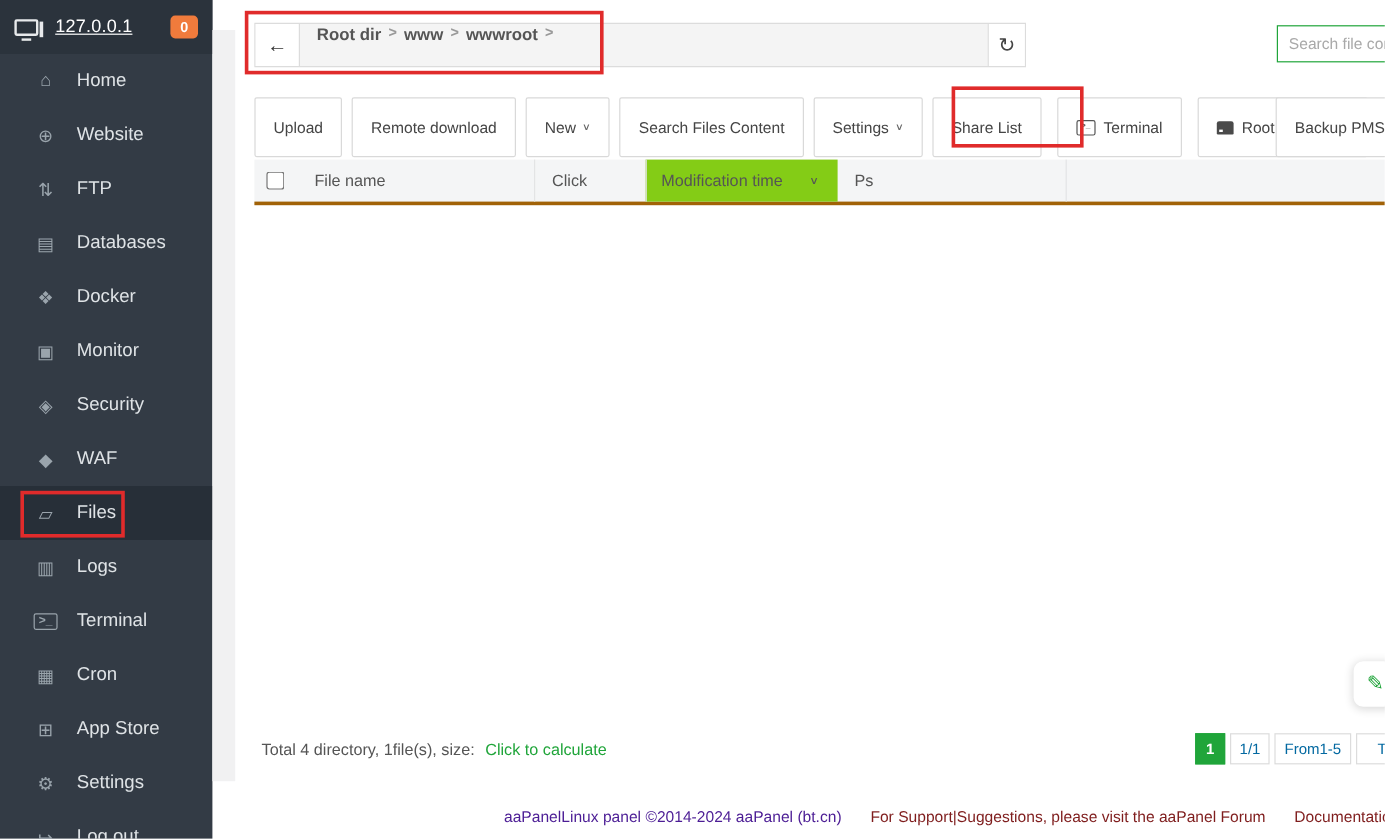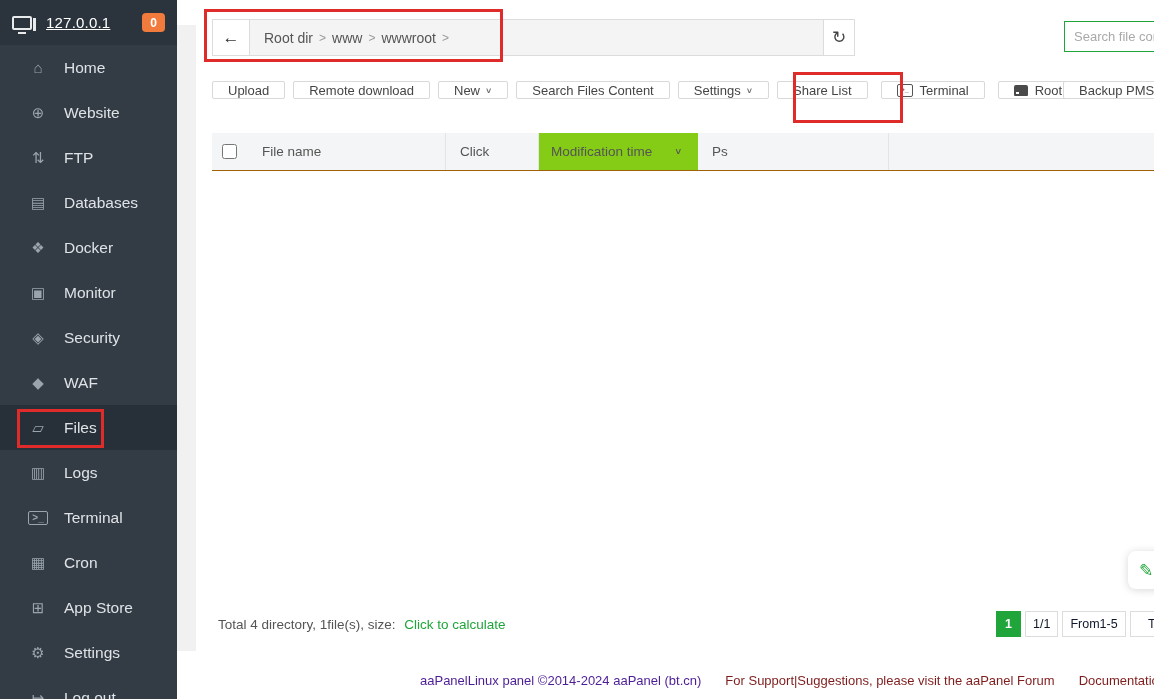--- a/index.html
+++ b/index.html
@@ -57,59 +57,59 @@
   
   .crumb-group {
     position: absolute; left: 212px; top: 19px; height: 37px; display: flex;
     border: 1px solid #dcdcdc; background: #f4f4f4;
   }
   .back-btn {
     width: 37px; height: 35px; background: #fff; border-right: 1px solid #dcdcdc;
     display: flex; align-items: center; justify-content: center; font-size: 17px; color: #333;
     cursor: pointer;
   }
-  .crumb-bar { width: 573px; display: flex; align-items: center; padding-left: 10px; font-size: 14px; color: #555; }
+  .crumb-bar { width: 573px; display: flex; padding-left: 10px; font-size: 14px; color: #555; font-weight: bold; }
   .crumb-item { margin: 0 4px; cursor: pointer; }
   .crumb-sep { color: #999; font-size: 12px; margin: 0 2px; }
   .refresh-btn {
     width: 31px; height: 35px; background: #fff; border-left: 1px solid #dcdcdc;
     display: flex; align-items: center; justify-content: center; font-size: 17px; color: #444;
     cursor: pointer;
   }
   .search-input {
     position: absolute; left: 1064px; top: 21px; width: 130px; height: 31px;
     border: 1px solid #20a53a; padding: 0 9px; font-size: 13px; color: #444; outline: none;
     font-family: "Liberation Sans", sans-serif;
   }
   .search-input::placeholder { color: #a9a9a9; }
 
   
   .toolbar { position: absolute; left: 212px; top: 81px; display: flex; }
   .tbtn {
-    height: 18px; background: #fff; border: 1px solid #d9d9d9; border-radius: 2px;
+    height: 50px; background: #fff; border: 1px solid #d9d9d9; border-radius: 2px;
     font-size: 13px; color: #454545; display: flex; align-items: center; padding: 0 15px;
     margin-right: 8px; cursor: pointer; white-space: nowrap;
     font-family: "Liberation Sans", sans-serif;
   }
   .tbtn .chev { font-size: 10px; margin-left: 5px; color: #666; transform: scaleY(.8); }
   .tbtn-terminal { margin-left: 5px; margin-right: 13px; }
   .term-icon {
     width: 16px; height: 13px; border: 1.5px solid #555; border-radius: 2px; margin-right: 7px;
     font-size: 7px; font-weight: bold; color: #555; line-height: 10px; text-align: center;
     letter-spacing: 0;
   }
   .disk-icon { width: 14px; height: 11px; background: #4a4a4a; border-radius: 2px 2px 1px 1px; margin-right: 7px; position: relative; }
   .disk-icon::after { content: ""; position: absolute; left: 2px; bottom: 2px; width: 3px; height: 2px; background: #fff; }
   .tbtn-backup { position: absolute; left: 851px; top: 0; width: 120px; }
 
   
   .table-head {
     position: absolute; left: 212px; top: 133px; width: 942px; height: 38px;
     background: #f4f5f6; display: flex; align-items: stretch; font-size: 13.5px; color: #555;
-    border-bottom: 1px solid #a16207;
+    border-bottom: 3px solid #a16207;
   }
   .th { display: flex; align-items: center; }
   .th-check { width: 233px; padding-left: 10px; }
   .th-check input { width: 15px; height: 15px; margin-right: 25px; cursor: pointer; }
   .th-owner { width: 125px; border-left: 1px solid #e3e4e5; padding-left: 10px; }
   .th-size  { width: 93px;  border-left: 1px solid #e3e4e5; padding-left: 14px; }
   .th-mtime { width: 160px; border-left: 1px solid #e3e4e5; background: #84cc16; padding-left: 12px; cursor: pointer; }
   .th-mtime .chev { margin-left: 22px; font-size: 11px; color: #555; transform: scaleY(.8); }
   .th-ps    { width: 190px; padding-left: 14px; }
   .th-extra { width: 141px; border-left: 1px solid #e3e4e5; }
@@ -121,21 +121,21 @@
     display: flex; align-items: center; padding-left: 11px; cursor: pointer;
   }
   .pencil { color: #20a53a; font-size: 17px; }
 
   
   .status-row { position: absolute; left: 218px; top: 612px; font-size: 13.5px; color: #555; line-height: 26px; white-space: nowrap; }
   .calc-link { color: #20a53a; cursor: pointer; margin-left: 5px; }
   .pager { position: absolute; left: 996px; top: 611px; display: flex; height: 26px; }
   .page-btn {
     min-width: 25px; height: 26px; display: flex; align-items: center; justify-content: center;
-    border: 1px solid #dcdcdc; background: #fff; color: #0f172a; font-size: 12.5px; padding: 0 7px;
+    border: 1px solid #dcdcdc; background: #fff; color: #0369a1; font-size: 12.5px; padding: 0 7px;
     margin-right: 4px; cursor: pointer; white-space: nowrap;
   }
   .page-btn.current { background: #20a53a; border-color: #20a53a; color: #fff; font-weight: bold; }
   .page-btn.cut { width: 50px; }
 
   
   .footer { position: absolute; left: 420px; top: 673px; font-size: 13px; white-space: nowrap; display: flex; }
   .footer .copy { color: #4c1d95; }
   .footer a { color: #7f1d1d; text-decoration: none; cursor: pointer; text-align: center; }
   .footer .sep-gap { width: 24px; }

